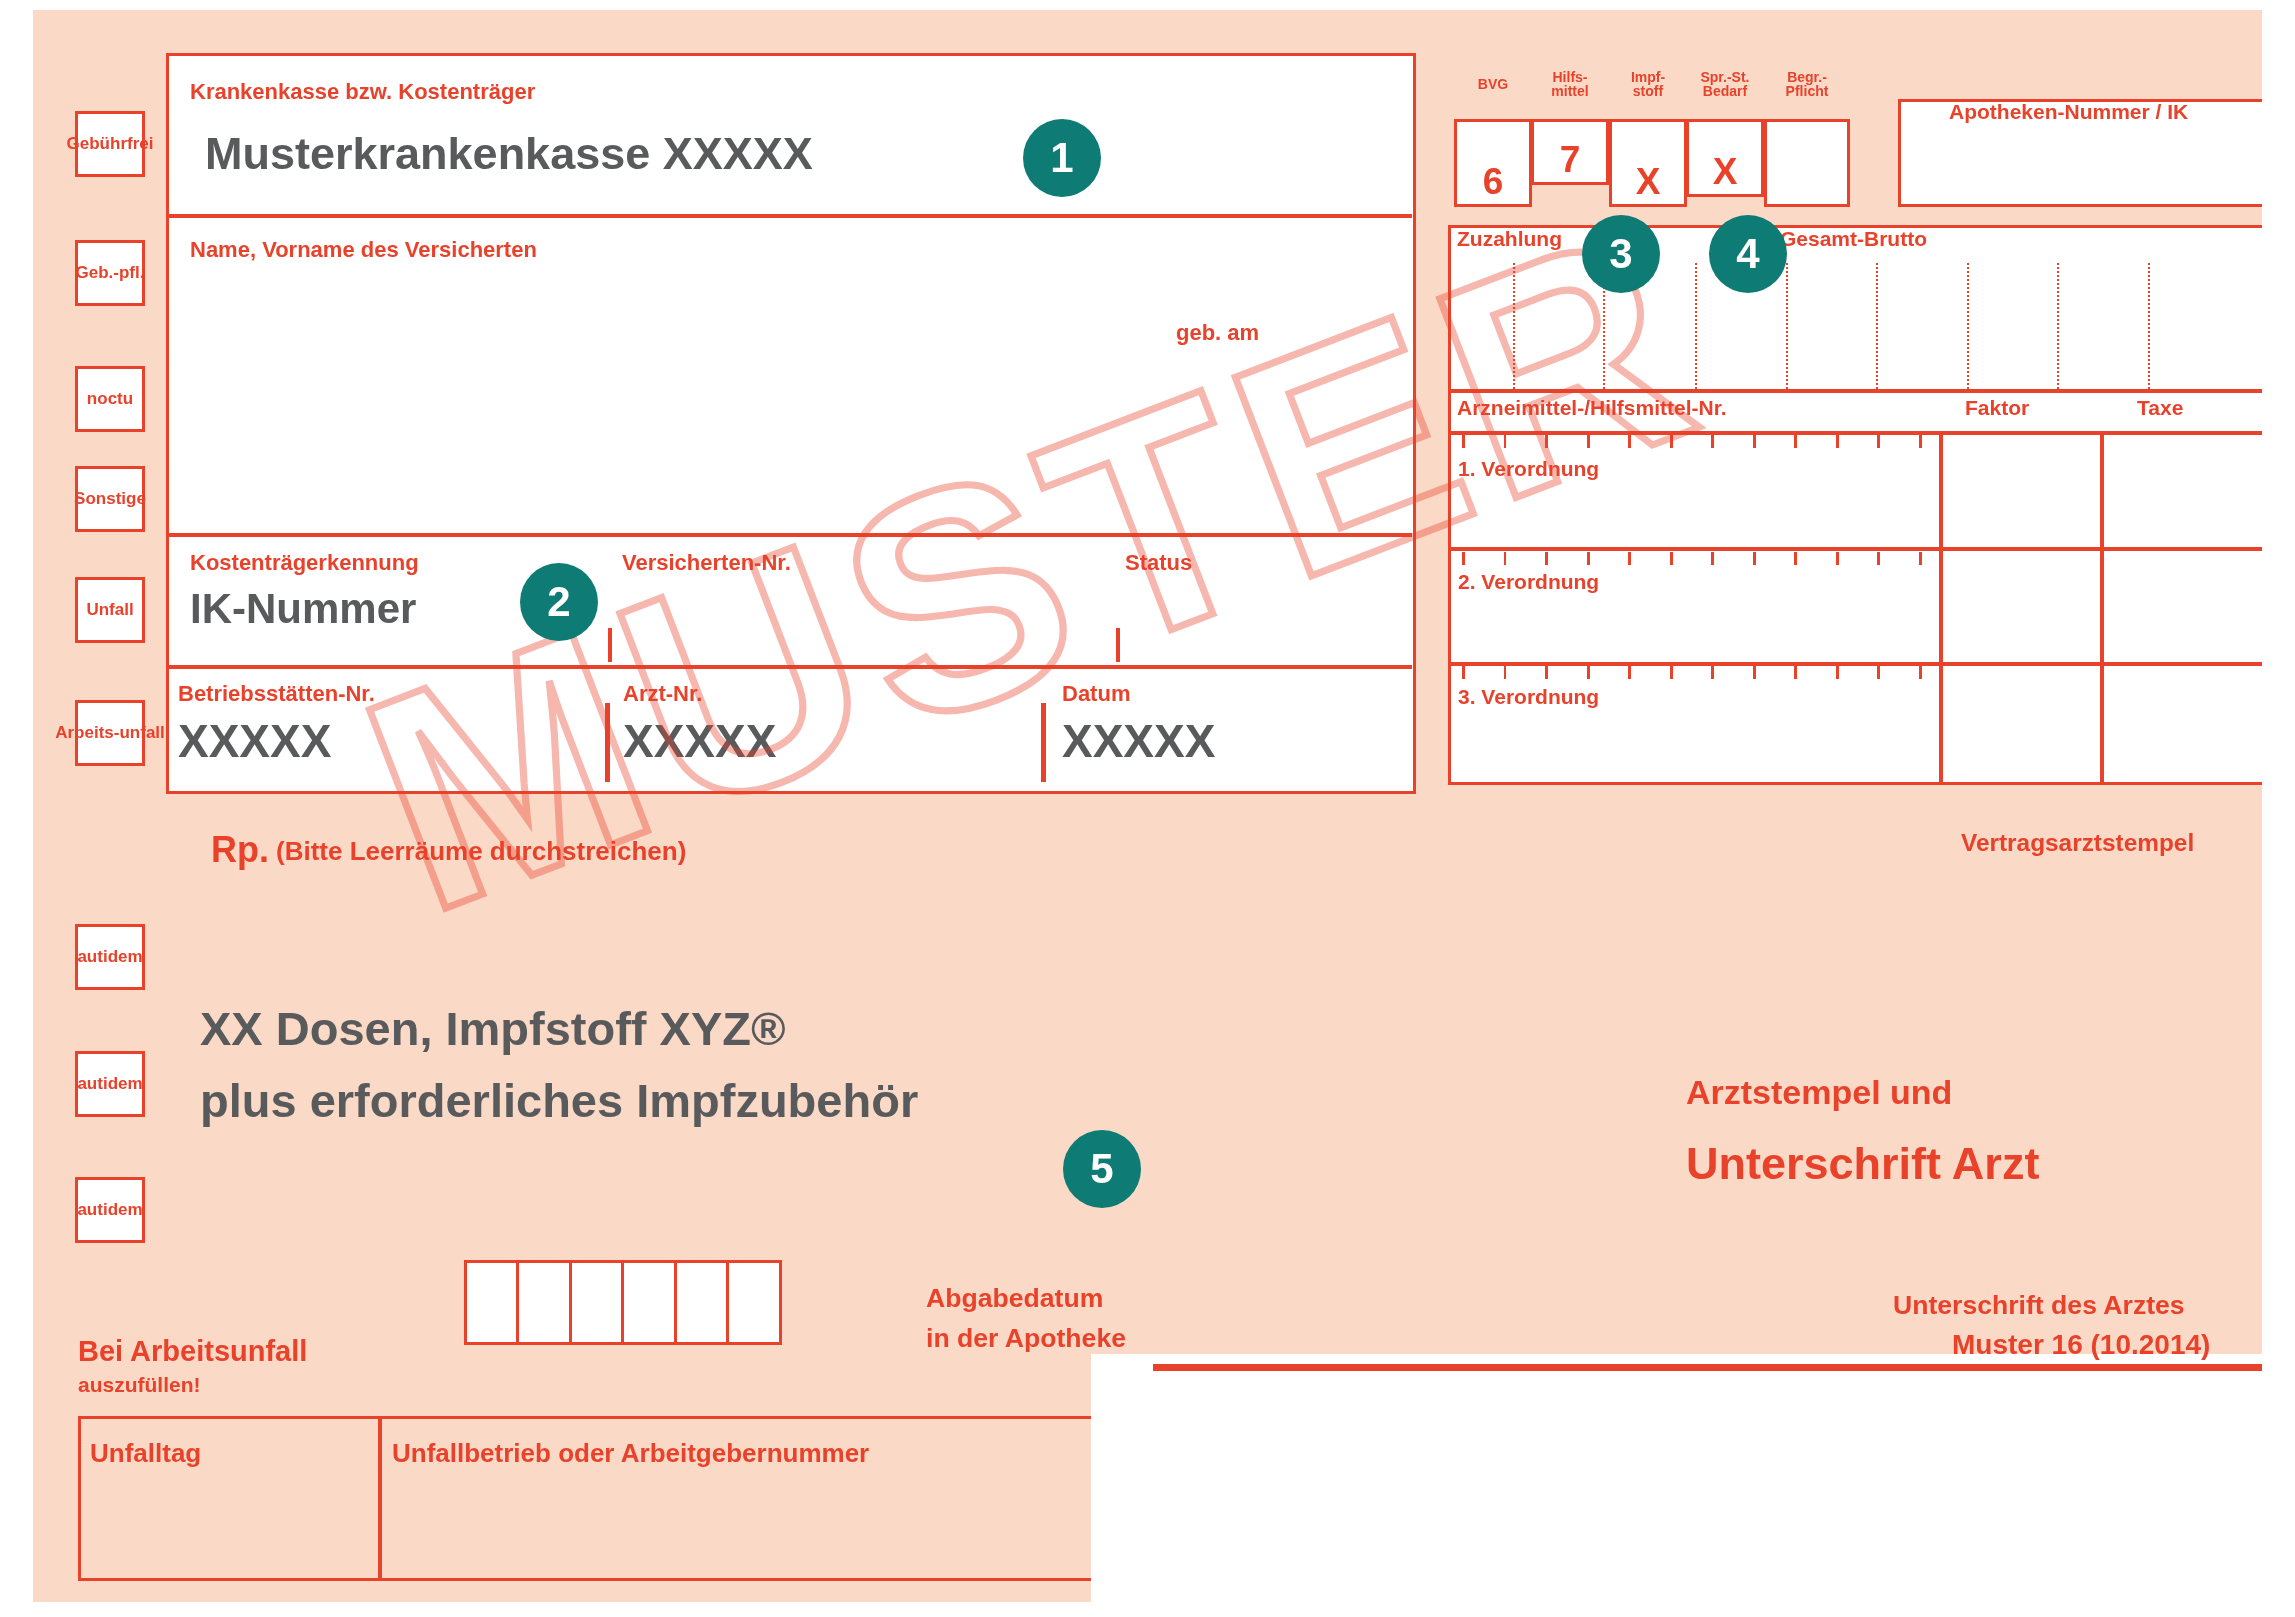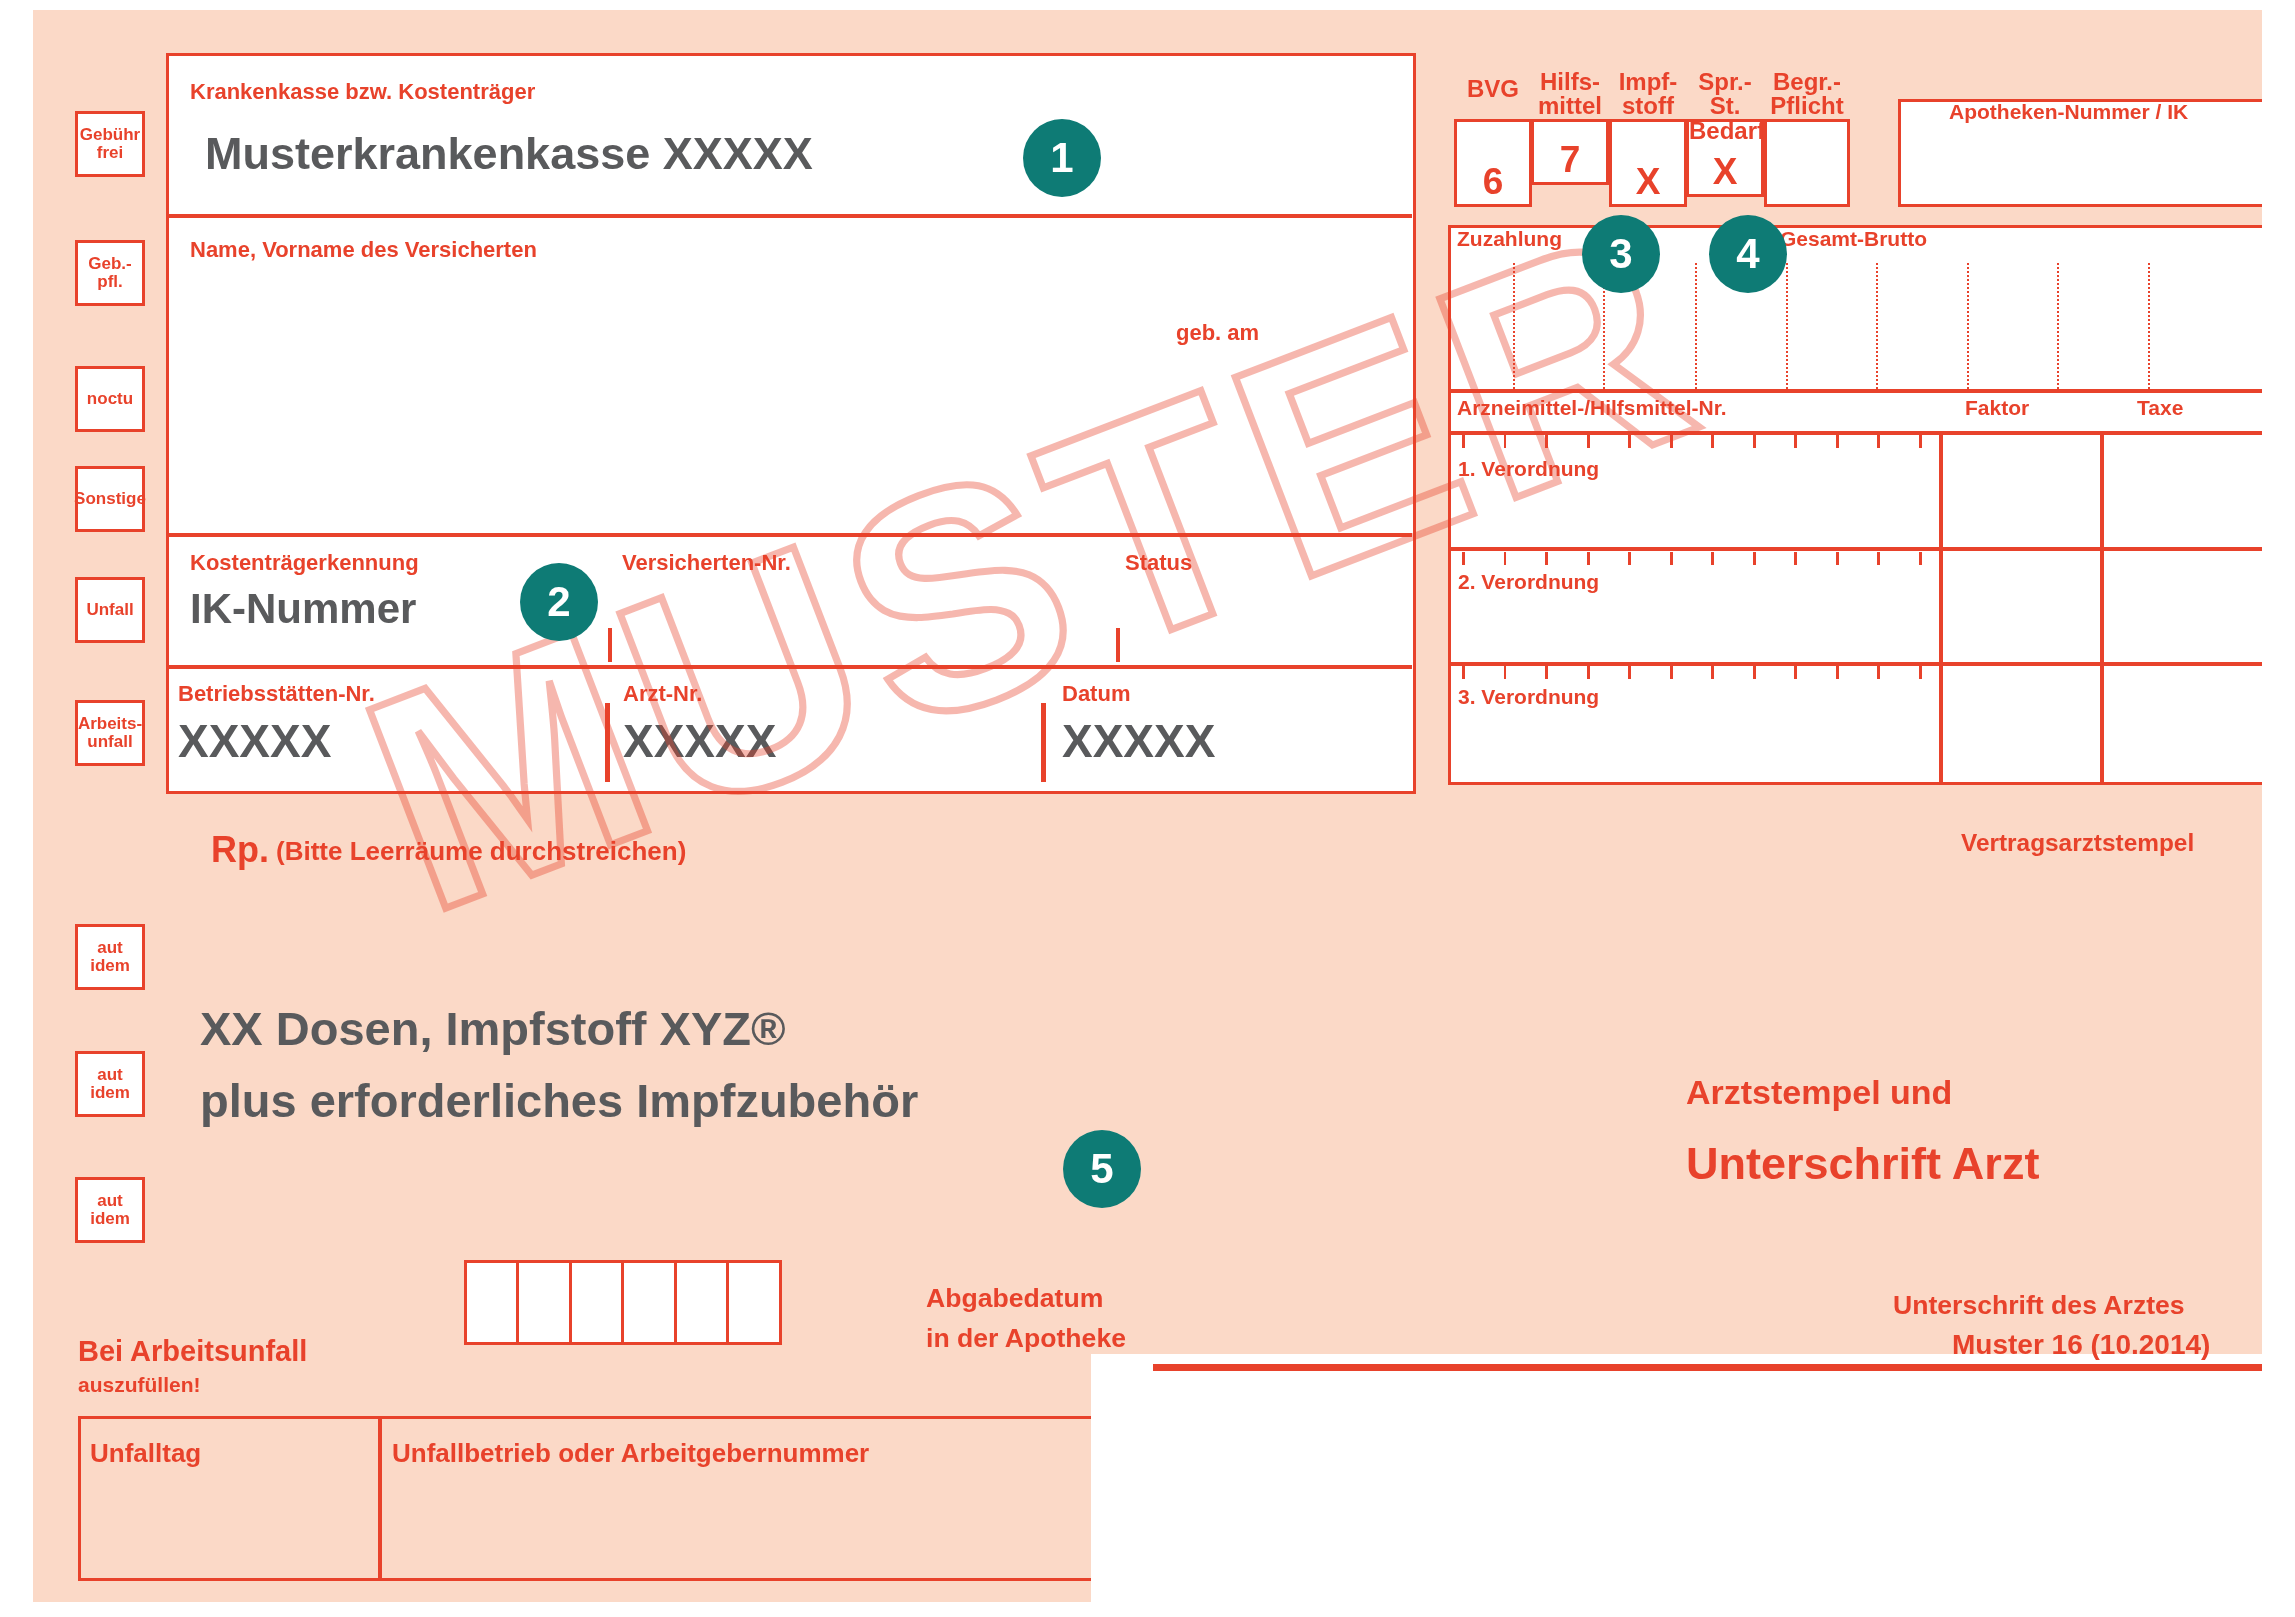--- a/index.html
+++ b/index.html
@@ -76,21 +76,21 @@
     border: 3.6px solid #e8422b;
     box-sizing: border-box;
     background: #ffffff;
     width: 70px;
     height: 66px;
     color: #e8422b;
     font-size: 17px;
     font-weight: 700;
     line-height: 1.05;
     display: flex;
-    flex-direction: column;
+    flex-direction: row;
     align-items: center;
     justify-content: center;
     text-align: center;
   }
   .sidebox span { display: block; }
 
   
   .codecell {
     position: absolute;
     border: 3.6px solid #e8422b;
@@ -100,21 +100,21 @@
     align-items: flex-end;
     justify-content: center;
   }
   .codecell .head {
     position: absolute;
     top: -45px;
     left: 0;
     width: 100%;
     text-align: center;
     color: #e8422b;
-    font-size: 24px;
+    font-size: 14px;
     font-weight: 700;
     line-height: 1.02;
   }
   .codecell .mark {
     color: #e8422b;
     font-size: 37px;
     font-weight: bold;
     margin-bottom: 1.4px;
   }
 

